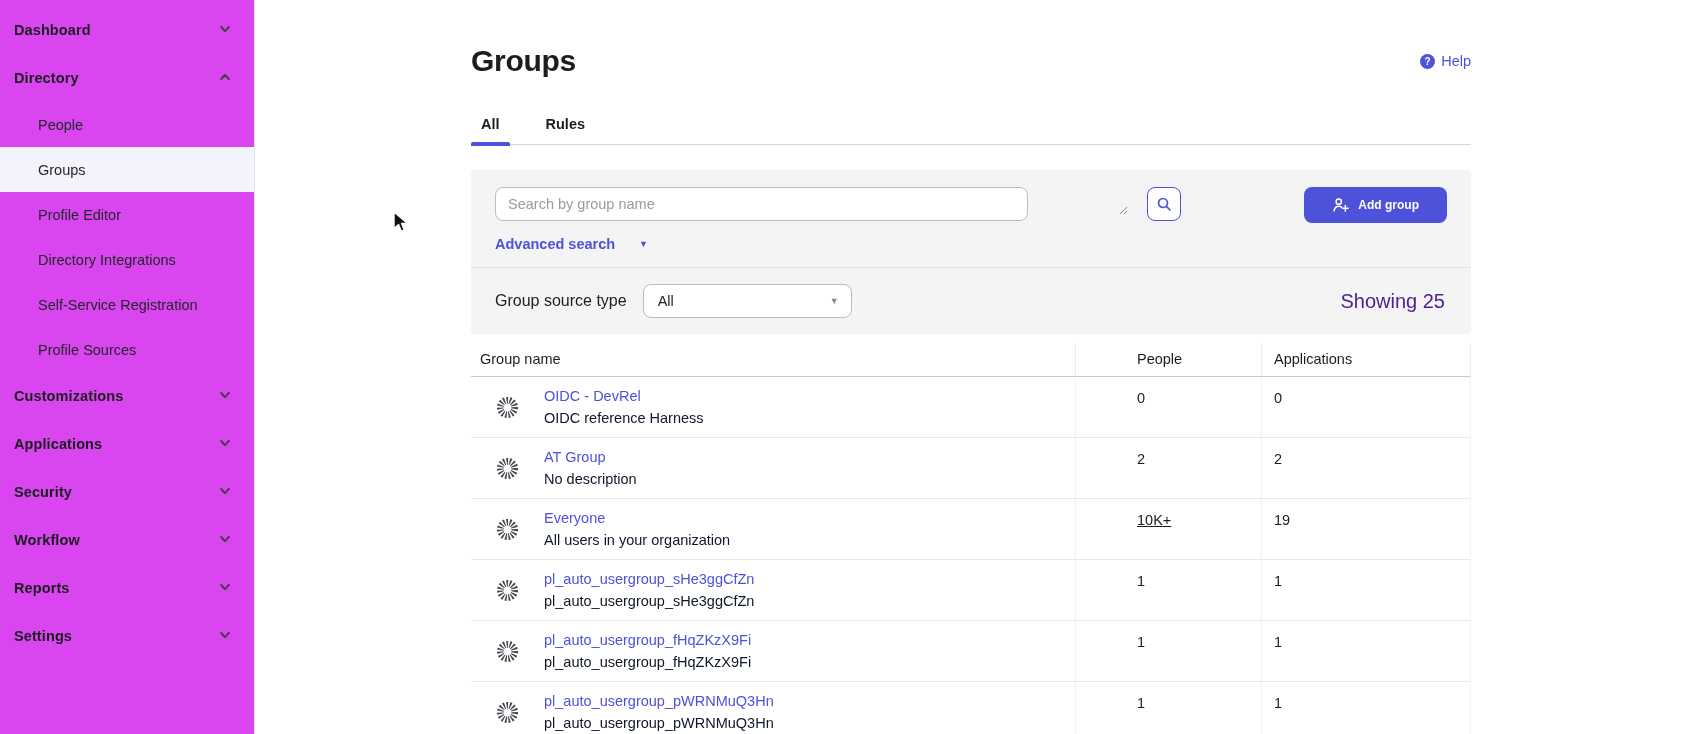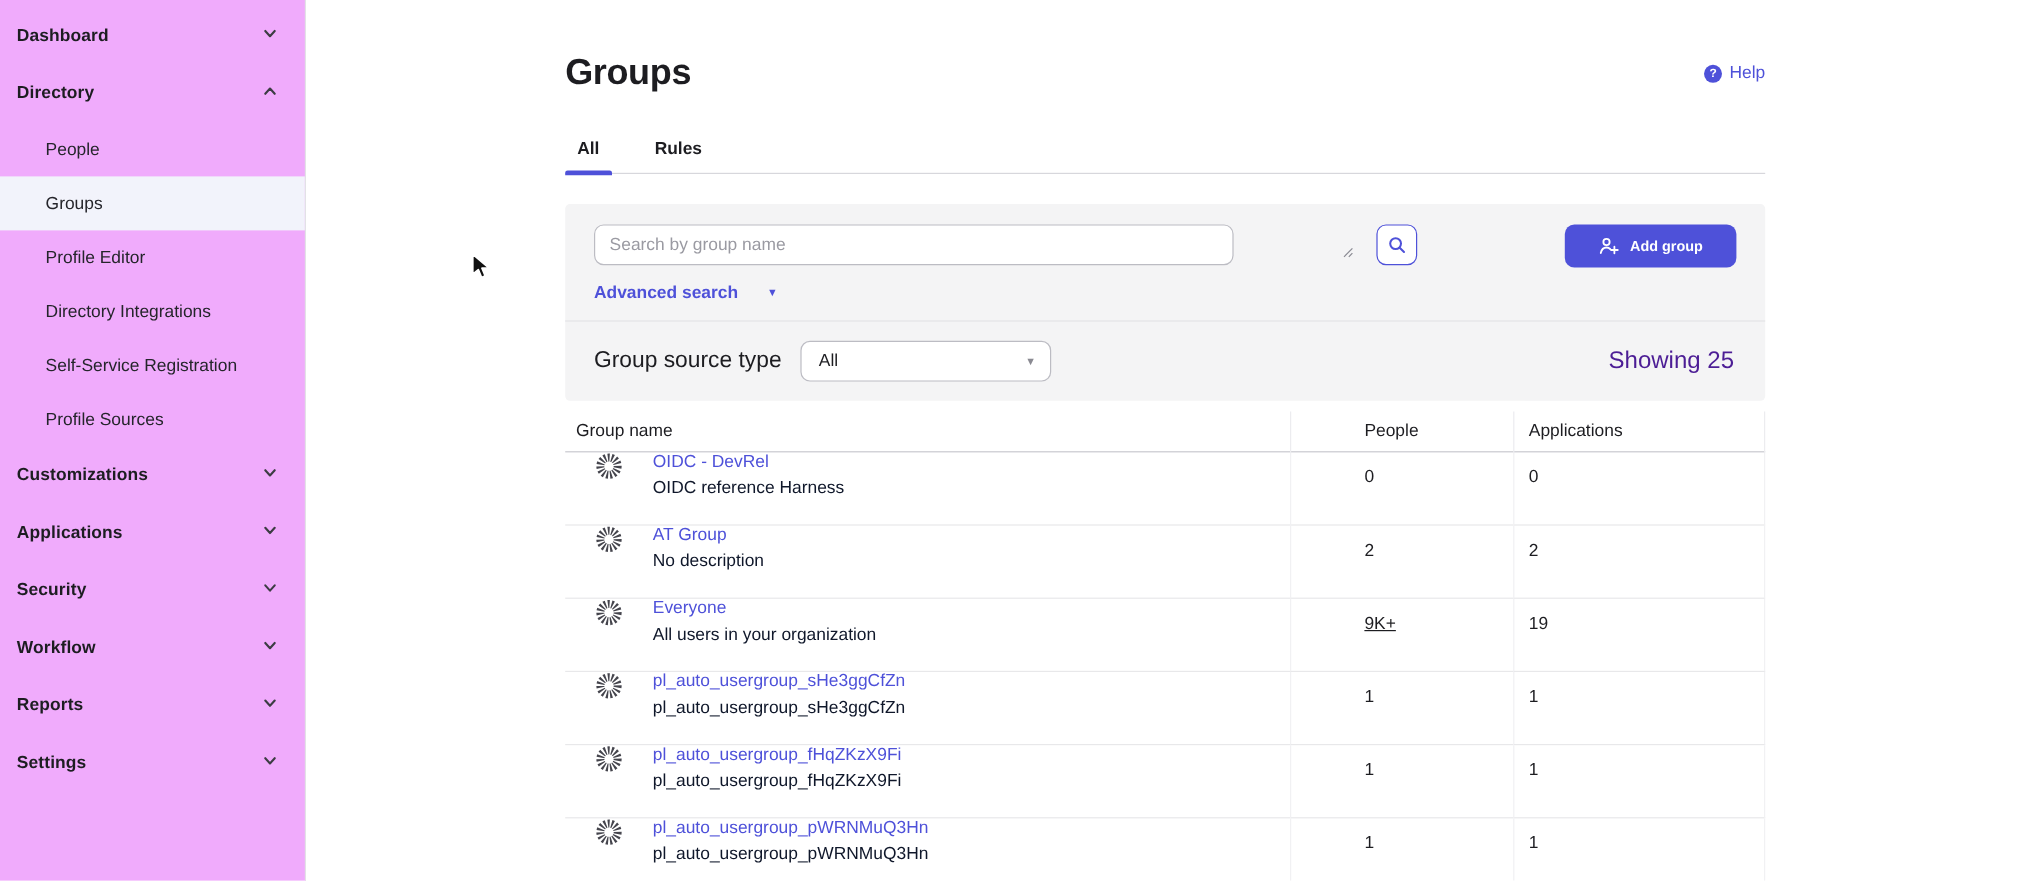--- a/index.html
+++ b/index.html
@@ -2,21 +2,21 @@
 <html><head>
 <meta charset="utf-8">
 <style>
   * { margin:0; padding:0; box-sizing:border-box; }
   html,body { width:1687px; height:734px; overflow:hidden; background:#fff;
     font-family:"Liberation Sans","DejaVu Sans",sans-serif; color:#1d1d21; }
   .app { display:flex; width:1687px; height:734px; position:relative; }
 
   
   .sidebar { width:255px; min-width:255px; height:100%; border-right:1px solid #e2e2e6;
-    padding-top:6px; background:#f0abfc; }
+    padding-top:6px; background:#d946ef; }
   .nav-item { display:flex; align-items:center; justify-content:space-between;
     padding:0 22px 0 14px; cursor:pointer; }
   .nav-item.top { height:48px; font-weight:700; font-size:14.5px; letter-spacing:.1px; }
   .nav-item.sub { height:45px; font-weight:400; font-size:14.5px; padding-left:38px; color:#25252b; }
   .nav-item.active { background:#f2f3fb; }
   .chev { width:14px; height:14px; stroke:#3c3c43; stroke-width:2; fill:none;
     stroke-linecap:round; stroke-linejoin:round; }
 
   
   .main { flex:1; height:100%; overflow:hidden; }
@@ -49,36 +49,36 @@
     border-radius:8px; background:#fff; display:flex; align-items:center; justify-content:center;
     cursor:pointer; }
   .advanced { margin-top:13px; color:#4e51d9; font-size:14.5px; font-weight:600;
     display:inline-flex; align-items:center; gap:24px; cursor:pointer; }
   .advanced .caret { font-size:9px; }
   .add-group-btn { margin-left:auto; height:36px; background:#4e51d9; color:#fff; border:none;
     border-radius:8px; padding:0 28px; font-size:12px; font-weight:700; font-family:inherit;
     display:flex; align-items:center; gap:8px; cursor:pointer; }
 
   .panel-filter { display:flex; align-items:center; padding:16px 26px 16px 24px; }
-  .filter-label { font-size:19px; color:#1d1d21; margin-right:16px; }
+  .filter-label { font-size:16px; color:#1d1d21; margin-right:16px; }
   .select { width:209px; height:34px; background:#fff; border:1px solid #bcbcc3; border-radius:8px;
     display:flex; align-items:center; justify-content:space-between; padding:0 12px 0 14px;
     font-size:14.5px; cursor:pointer; }
   .select .caret { color:#8a8a92; font-size:9px; }
   .showing { margin-left:auto; font-size:20px; color:#4c1d95; }
 
   
   .grid { width:1000px; margin-top:9px; display:grid; grid-template-columns:604px 186px 210px; }
   .hcell { font-size:14.5px; font-weight:400; color:#1d1d21; padding:8px 0 9px 0;
     border-bottom:1px solid #c9c9cf; }
   .hcell.c1 { padding-left:9px; }
   .hcell.c2 { padding-left:61px; border-left:1px solid #ececef; }
   .hcell.c3 { padding-left:12px; border-left:1px solid #ececef; border-right:1px solid #ececef; }
   .cell { border-bottom:1px solid #e8e8ea; height:61px; }
-  .cell.c1 { display:flex; align-items:flex-start; padding-left:25px; }
+  .cell.c1 { display:flex; align-items:center; padding-left:25px; }
   .cell.c2 { padding:13px 0 0 61px; font-size:14.5px; border-left:1px solid #f1f1f3; }
   .cell.c3 { padding:13px 0 0 12px; font-size:14.5px; border-left:1px solid #f1f1f3;
     border-right:1px solid #f1f1f3; }
   .gicon { margin-right:25px; flex:none; display:flex; }
   .gname { font-size:14.5px; color:#4e51d9; text-decoration:none; cursor:pointer; display:block; }
   .gdesc { font-size:14.5px; color:#0f172a; margin-top:6px; }
   .count-link { text-decoration:underline; color:#1d1d21; cursor:pointer; }
 
   .cursor { position:absolute; left:393px; top:211px; pointer-events:none; }
 </style>
@@ -253,21 +253,21 @@
                 <circle cx="12" cy="12" r="7.5" fill="none" stroke="#45454d" stroke-width="7" stroke-dasharray="1.55 1.55"></circle>
                 <circle cx="12" cy="12" r="3.6" fill="#fff"></circle>
               </svg>
             </span>
           <span>
             <a class="gname">Everyone</a>
             <div class="gdesc">All users in your organization</div>
           </span>
         </div>
         <div class="cell c2">
-          <span class="count-link">9K+</span>
+          <span class="count-link">10K+</span>
         </div>
         <div class="cell c3">19</div>
 
         <div class="cell c1">
           <span class="gicon">
               <svg width="23" height="23" viewBox="0 0 24 24">
                 <circle cx="12" cy="12" r="7.5" fill="none" stroke="#45454d" stroke-width="7" stroke-dasharray="1.55 1.55"></circle>
                 <circle cx="12" cy="12" r="3.6" fill="#fff"></circle>
               </svg>
             </span>

